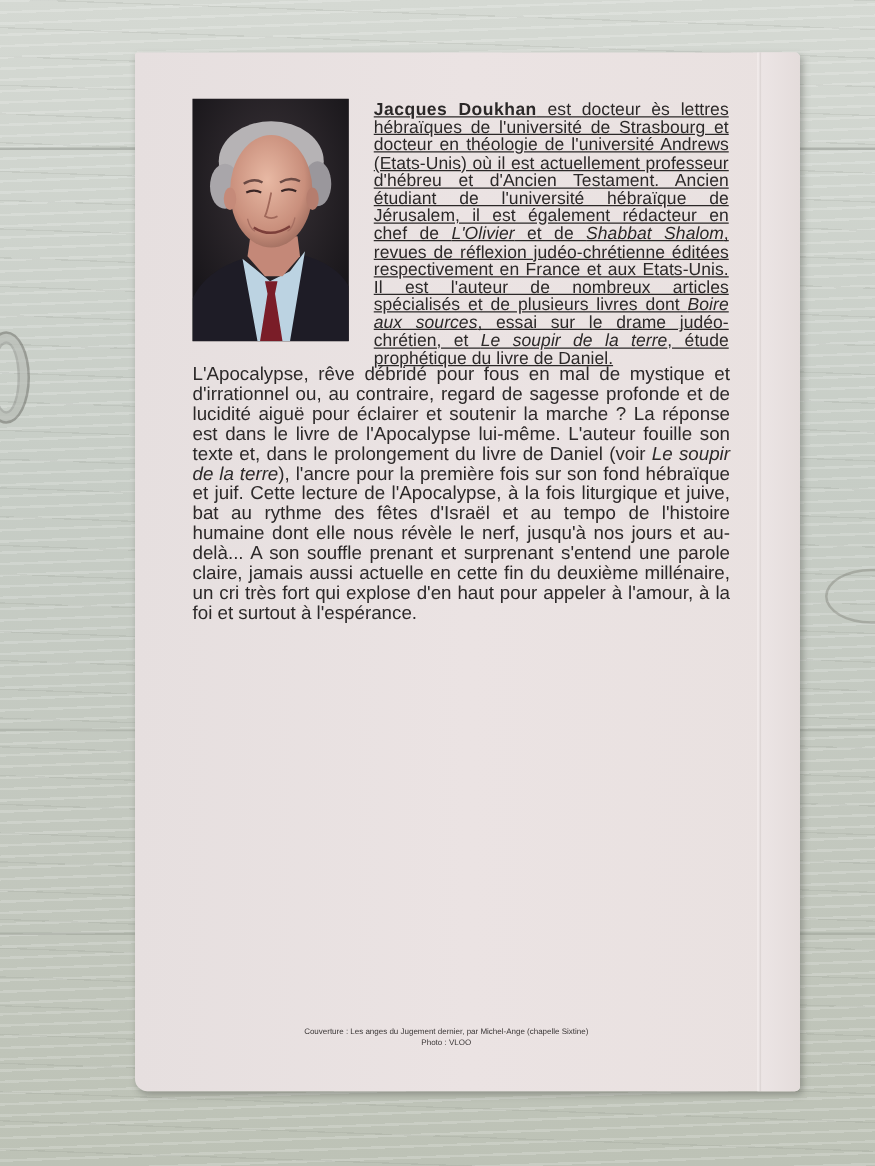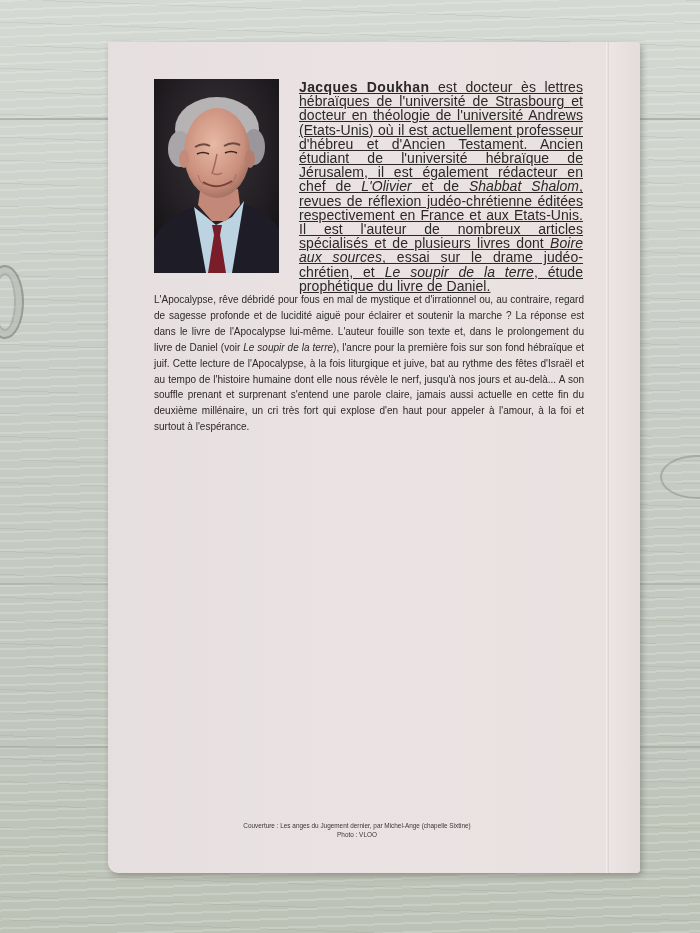--- a/index.html
+++ b/index.html
@@ -45,21 +45,21 @@
     .photo svg { display: block; }
 
     .bio {
       position: absolute; left: 191px; top: 38px; width: 284px;
       font-size: 14px; line-height: 14.2px; color: #2b2828;
       text-align: justify; letter-spacing: 0.05px; text-decoration: underline;
     }
     .bio b { font-weight: bold; letter-spacing: 0.4px; }
     .blurb {
       position: absolute; left: 46px; top: 250px; width: 430px;
-      font-size: 10px; line-height: 15.9px; color: #2c2929;
+      font-size: 15px; line-height: 15.9px; color: #2c2929;
       text-align: justify;
     }
     .credit {
       position: absolute; left: 0; width: 498px; top: 780px;
       text-align: center; font-size: 6.4px; line-height: 8.6px; color: #3a3636;
     }
   </style>
 </head>
 <body>
 

